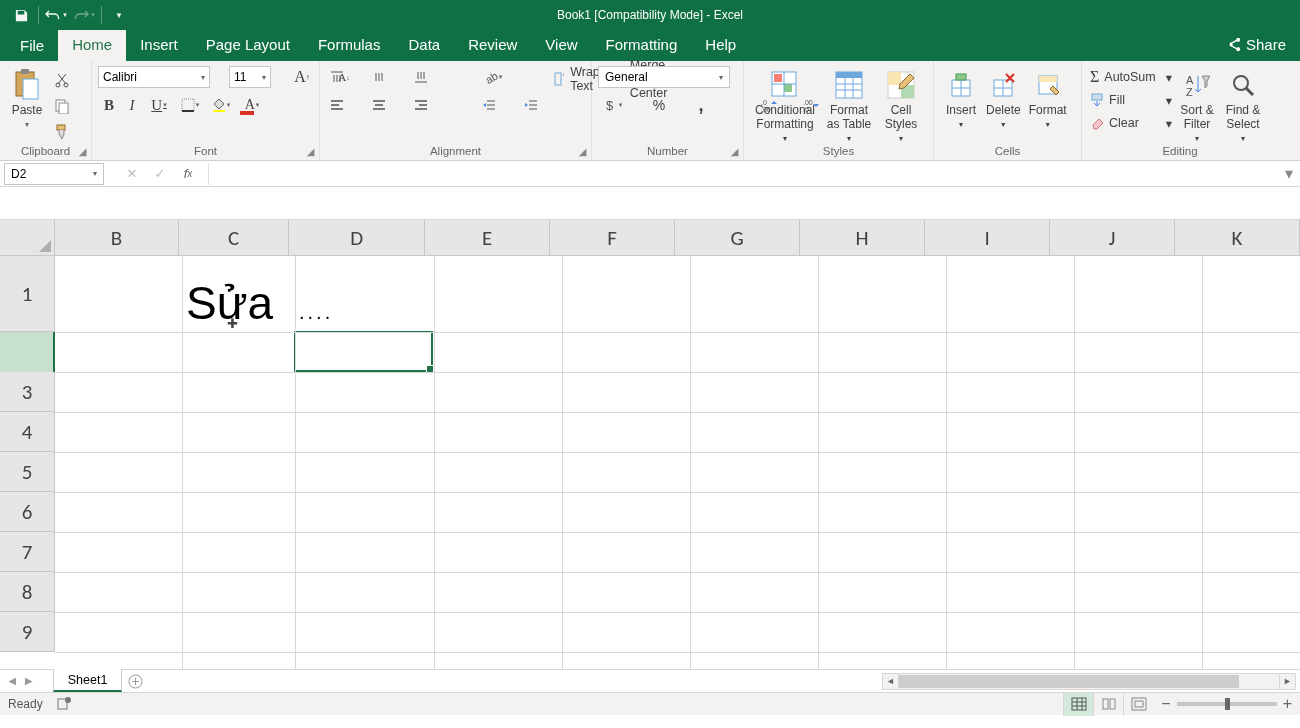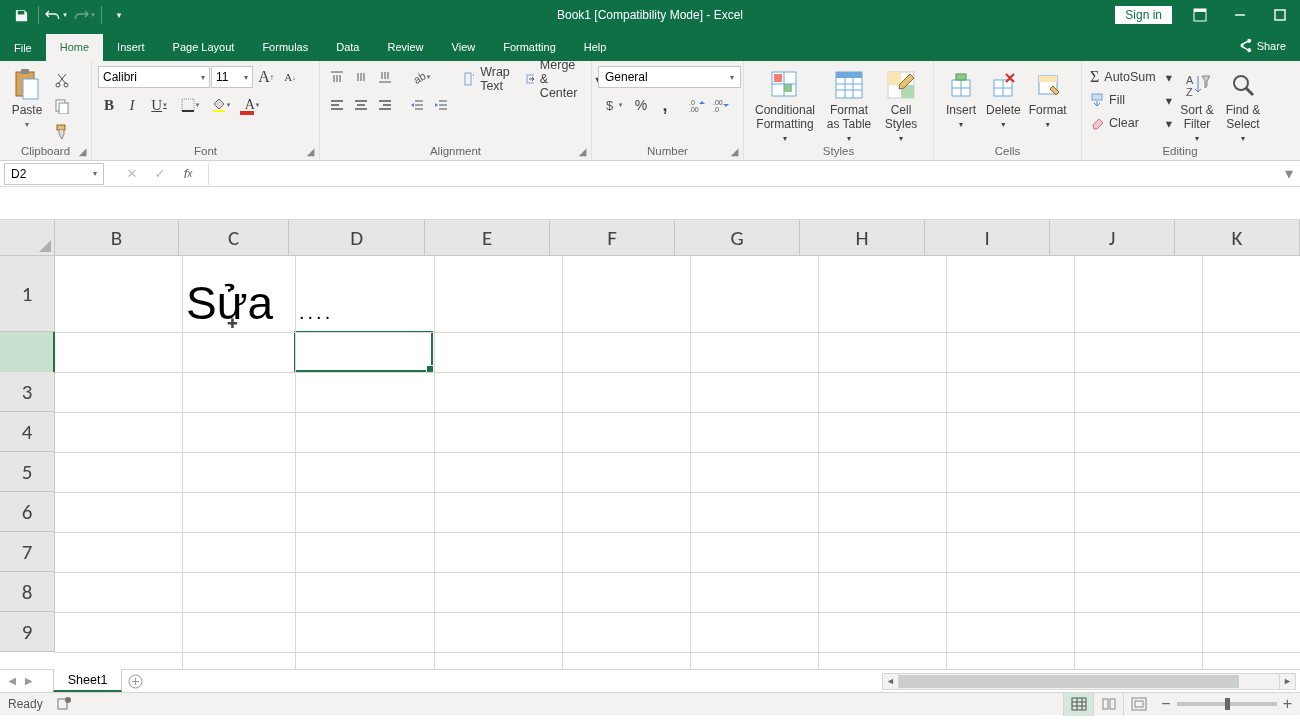--- a/index.html
+++ b/index.html
@@ -6,41 +6,41 @@
 html,body{width:1300px;height:728px;overflow:hidden;background:#fff}
 .titlebar{height:30px;background:#0e7044;display:flex;align-items:center;color:#fff;font-size:12px;position:relative}
 .qat{display:flex;align-items:center;gap:2px;padding-left:8px}
 .qat-btn{width:26px;height:26px;display:flex;align-items:center;justify-content:center;color:#fff;opacity:.95}
 .qat-btn.dim{opacity:.4}
 .qat-sep{width:1px;height:18px;background:rgba(255,255,255,.3);margin:0 2px}
 .title-center{position:absolute;left:50%;transform:translateX(-50%);white-space:nowrap}
 .title-right{margin-left:auto;display:flex;align-items:center;gap:0}
 .signin{background:#fff;color:#0e7044;padding:2px 10px;font-size:12px;margin-right:8px}
 .winbtn{width:40px;height:30px;display:flex;align-items:center;justify-content:center;color:#fff}
-.tabs{height:31px;background:#0e7044;display:flex;align-items:flex-end;color:#fff;font-size:11px;}
+.tabs{height:31px;background:#0e7044;display:flex;align-items:flex-end;color:#fff;font-size:15px;padding-left:6px}
 .tab{padding:7px 14px 8px;cursor:pointer}
 .tab.file{padding:7px 14px}
 .tab.active{background:#f3f2f1;color:#217346}
 .tellme{display:flex;align-items:center;gap:9px;padding:7px 14px 8px;color:#cde6d8}
 .tellme svg{opacity:.9}
 .share-area{margin-left:auto;padding:7px 14px 8px;display:flex;align-items:center;gap:5px}
 .ribbon{height:100px;background:#f3f2f1;display:flex;border-bottom:1px solid #d0d0d0}
 .group{display:flex;flex-direction:column;border-right:1px solid #e0e0e0;position:relative;padding:3px 6px 0}
 .group-label{font-size:11.5px;color:#666;text-align:center;padding:4px 0 3px;position:absolute;bottom:0;left:0;right:0}
 .group-body{flex:1;display:flex;align-items:flex-start;padding-top:2px}
 .dlaunch{position:absolute;right:2px;bottom:2px;width:13px;height:13px;display:flex;align-items:center;justify-content:center;font-size:10px;color:#888}
 .bigbtn{display:flex;flex-direction:column;align-items:center;justify-content:flex-start;padding:2px 4px;font-size:12px;color:#424242;gap:2px;min-width:42px;text-align:center;line-height:1.15}
 .bigbtn .ic{height:34px;display:flex;align-items:center;justify-content:center}
 .smcol{display:flex;flex-direction:column;gap:4px;padding-top:3px}
 .smbtn{width:24px;height:22px;display:flex;align-items:center;justify-content:center}
-.row{display:flex;align-items:center;gap:2px}
+.row{display:flex;align-items:center;gap:20px}
 .font-name{width:112px;height:22px;border:1px solid #c6c6c6;font-size:12px;padding:0 4px;display:flex;align-items:center;justify-content:space-between;background:#fff}
 .font-size{width:42px;height:22px;border:1px solid #c6c6c6;font-size:12px;padding:0 4px;display:flex;align-items:center;justify-content:space-between;background:#fff;margin-left:-1px}
 .dd-caret{font-size:8px;color:#666}
-.num-fmt{width:143px;height:22px;border:1px solid #c6c6c6;font-size:12px;padding:0 6px;display:flex;align-items:center;justify-content:space-between;background:#fff}
+.num-fmt{width:132px;height:22px;border:1px solid #c6c6c6;font-size:12px;padding:0 6px;display:flex;align-items:center;justify-content:space-between;background:#fff}
 .icbtn{width:22px;height:22px;display:flex;align-items:center;justify-content:center;color:#424242;position:relative}
 .icbtn.split{width:30px}
 .icbtn .tiny-caret{font-size:7px;color:#666;margin-left:1px}
 .fbtn{font-weight:700;font-family:'Times New Roman',serif;font-size:15px}
 .wrap-merge{display:flex;align-items:center;gap:6px;font-size:12.5px;color:#424242;height:26px;padding:0 4px}
 .edit-row{display:flex;align-items:center;gap:5px;font-size:12.5px;color:#424242;height:22px;padding:0 2px}
 .namebox-row{height:26px;background:#fff;display:flex;align-items:center;border-bottom:1px solid #d6d6d6}
 .namebox{width:100px;height:22px;border:1px solid #c6c6c6;margin-left:4px;display:flex;align-items:center;padding:0 6px;font-size:12px;justify-content:space-between}
 .fx-btns{display:flex;align-items:center;gap:0;margin-left:14px}
 .fx-btn{width:28px;height:22px;display:flex;align-items:center;justify-content:center;color:#bbb;font-size:13px}
@@ -102,39 +102,20 @@
     <div class="qat-btn dim">
         <svg width="16" height="14" viewBox="0 0 16 14">
           <path fill="none" stroke="#fff" stroke-width="1.4" d="M12 3l3 3-3 3M14.5 6h-8a4 4 0 00-4 4v1"></path>
         </svg>
         <span style="font-size:7px;margin-left:2px">▾</span>
       </div>
     <div class="qat-sep"></div>
     <div class="qat-btn" style="font-size:9px">▾</div>
   </div>
   <div class="title-center">Book1  [Compatibility Mode]  -  Excel</div>
-  <div class="title-right">
-    <div class="signin">Sign in</div>
-    <div class="winbtn">
-        <svg width="14" height="14" viewBox="0 0 14 14">
-          <rect x="1" y="1" width="12" height="12" fill="none" stroke="#fff"></rect>
-          <rect x="1" y="1" width="12" height="3" fill="#fff"></rect>
-        </svg>
-      </div>
-    <div class="winbtn">
-        <svg width="12" height="12">
-          <line x1="1" y1="6" x2="11" y2="6" stroke="#fff" stroke-width="1.4"></line>
-        </svg>
-      </div>
-    <div class="winbtn">
-        <svg width="12" height="12">
-          <rect x="1" y="1" width="10" height="10" fill="none" stroke="#fff" stroke-width="1.4"></rect>
-        </svg>
-      </div>
-  </div>
 </div>
 
 <div class="tabs">
   <div class="tab file">File</div>
   <div class="tab active">Home</div>
   <div class="tab">Insert</div>
   <div class="tab">Page Layout</div>
   <div class="tab">Formulas</div>
   <div class="tab">Data</div>
   <div class="tab">Review</div>

